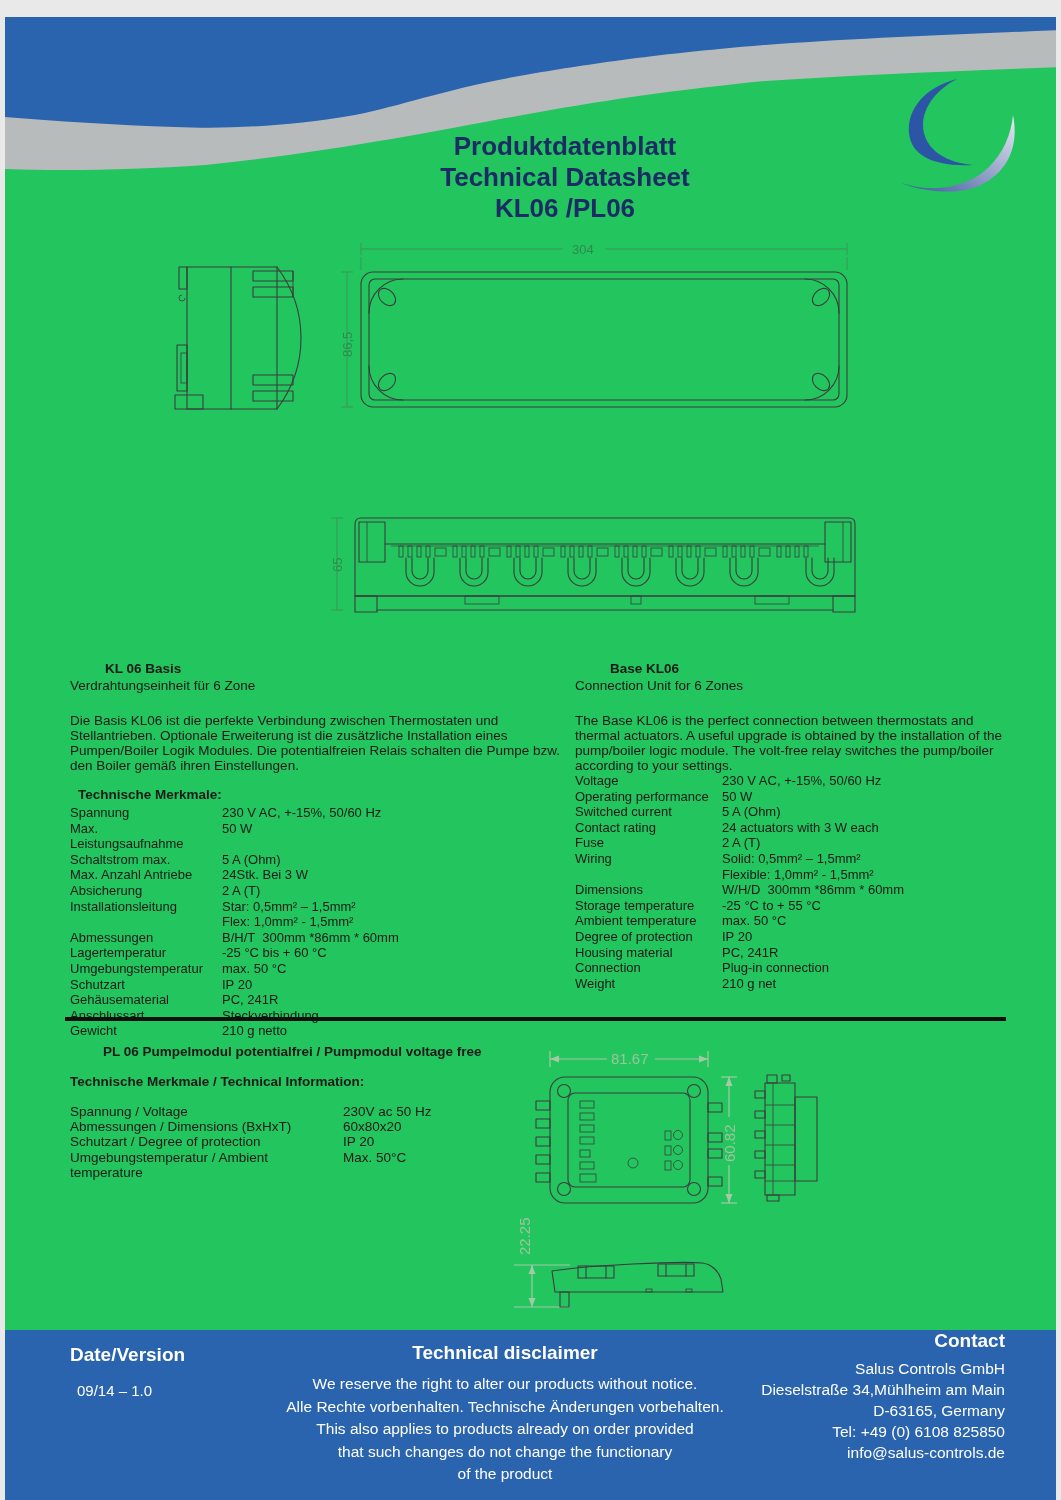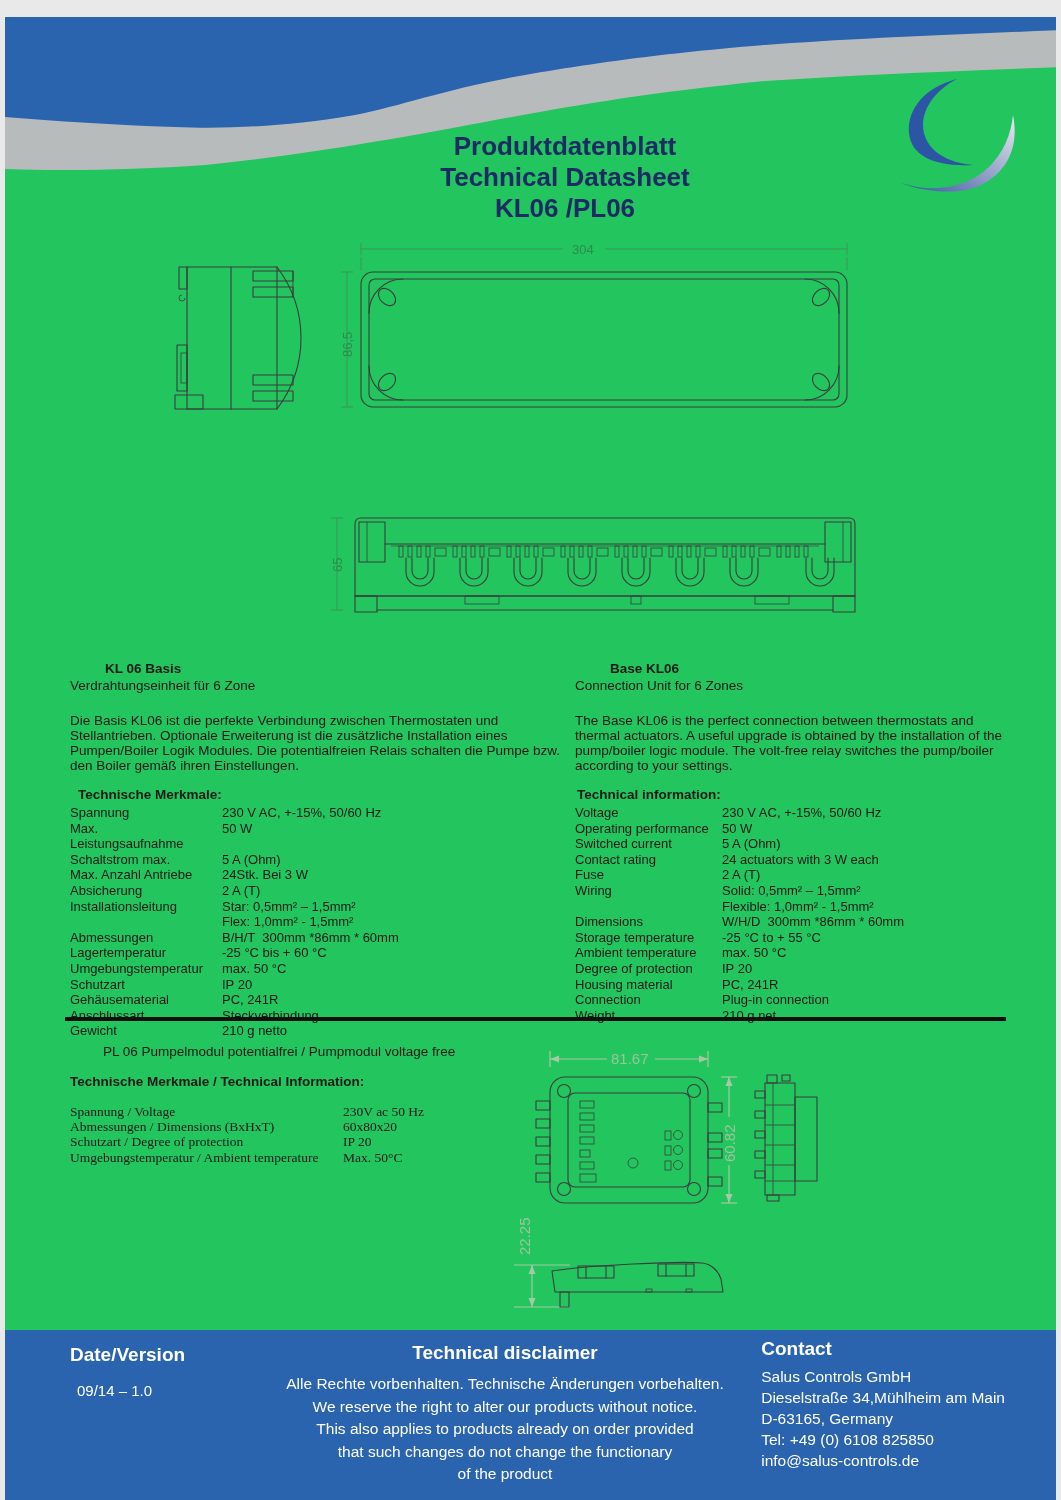--- a/index.html
+++ b/index.html
@@ -33,35 +33,35 @@
   .spec-row{display:flex;font-size:13px;line-height:15.6px;}
   .spec-label{flex:none;text-align:left;}
   .spec-value{margin-left:11px;white-space:pre-wrap;}
   .col-de .spec-label{width:141px;}
   .col-en .spec-label{width:136px;}
 
   .divider{left:60px;top:1000px;width:941px;height:4px;background:#101010;}
 
   
   .pl-block{left:65px;top:1026px;width:460px;font-size:13.5px;line-height:17px;}
-  .pl-h{font-weight:normal;padding-left:33px;}
+  .pl-h{font-weight:bold;padding-left:33px;}
   .pl-spec-title{font-weight:bold;margin-top:13px;}
-  .pl-specs{margin-top:14px;font-family:Liberation Serif, serif;}
+  .pl-specs{margin-top:14px;}
   .pl-block .spec-row{font-size:13.5px;line-height:15.2px;}
   .pl-block .spec-label{width:252px;}
   .pl-block .spec-value{margin-left:21px;}
 
   
   .footer{left:0;top:1313px;width:1061px;height:187px;background:#2a63ae;color:#ffffff;}
   .footer .hd{font-weight:bold;font-size:19px;}
   .f-date{left:65px;top:14px;}
   .f-date-val{left:72px;top:52px;font-size:15px;position:absolute;}
   .f-disc{left:270px;top:12px;width:460px;text-align:center;}
   .f-disc-lines{margin-top:9px;font-size:15.5px;line-height:22.5px;}
-  .f-contact{right:61px;top:8px;}
+  .f-contact{right:61px;top:0;text-align:right;}
   .f-contact-lines{margin-top:6px;font-size:15.5px;line-height:21px;}
 </style>
 </head>
 <body>
 
 <div class="page">
 
   <svg class="abs header-wave" viewBox="0 0 1061 170">
     <path d="M0,0 H1061 V50 C950,54 850,58 760,64 C640,76 560,90 480,105 C400,120 300,138 200,148 C130,153 60,154 0,152 Z" fill="#b8bbbc"></path>
     <path d="M0,0 H1061 V13 C950,17 840,22 760,28 C640,38 580,48 520,58 C440,72 400,88 350,98 C280,110 220,112 170,110 C110,108 50,104 0,100 Z" fill="#2a63ae"></path>
@@ -296,21 +296,20 @@
           <div class="spec-label">Gewicht</div>
           <div class="spec-value">210 g netto</div>
         </div>
       </div>
   </div>
 
   <div class="abs col col-en">
     <div class="col-h">Base KL06</div>
     <div>Connection Unit for 6 Zones</div>
     <div class="para">The Base KL06 is the perfect connection between thermostats and thermal actuators. A useful upgrade is obtained by the installation of the pump/boiler logic module. The volt-free relay switches the pump/boiler according to your settings.</div>
-    <div class="spec-title" style="margin-left:2px">Technical information:</div>
     <div>
 
         <div class="spec-row">
           <div class="spec-label">Voltage</div>
           <div class="spec-value">230 V AC, +-15%, 50/60 Hz</div>
         </div>
 
         <div class="spec-row">
           <div class="spec-label">Operating performance</div>
           <div class="spec-value">50 W</div>
@@ -513,23 +512,23 @@
   <div class="abs footer">
     <div class="abs f-date">
       <div class="hd">Date/Version</div>
     </div>
     <div class="f-date-val">09/14 – 1.0</div>
 
     <div class="abs f-disc">
       <div class="hd">Technical disclaimer</div>
       <div class="f-disc-lines">
 
+          <div>We reserve the right to alter our products without notice.</div>
+
           <div>Alle Rechte vorbenhalten. Technische Änderungen vorbehalten.</div>
-
-          <div>We reserve the right to alter our products without notice.</div>
 
           <div>This also applies to products already on order  provided</div>
 
           <div>that such changes do not change the functionary</div>
 
           <div>of the product</div>
         </div>
     </div>
 
     <div class="abs f-contact">

